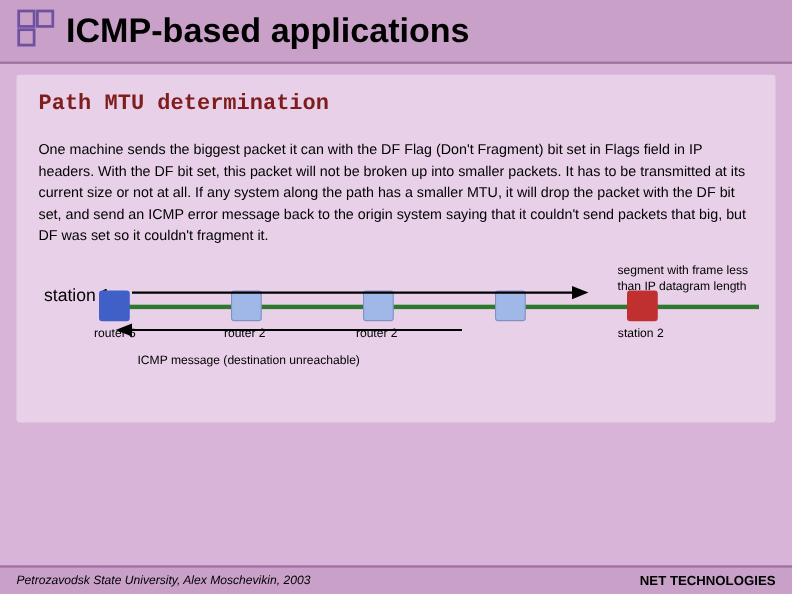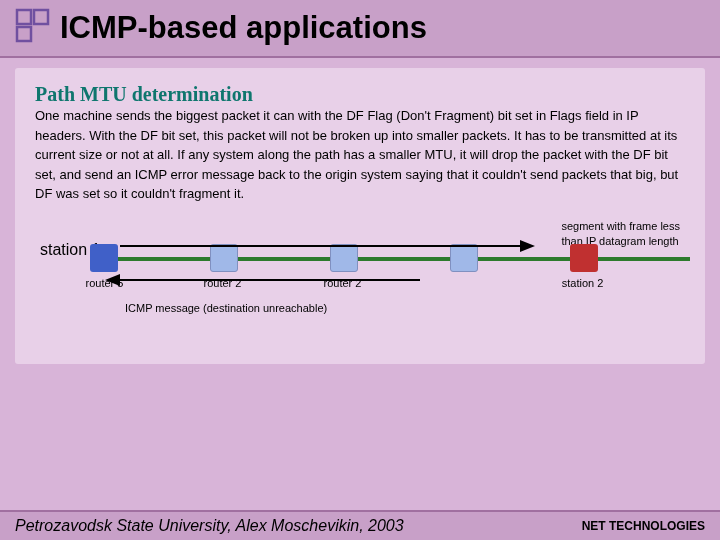--- a/index.html
+++ b/index.html
@@ -46,23 +46,23 @@
     .content-area {
       background: #e8d0e8;
       margin: 10px 15px;
       padding: 15px 20px;
       border-radius: 3px;
     }
 
     .subtitle {
       font-size: 20px;
       font-weight: bold;
-      color: #0f766e;
-      margin-bottom: 0;
-      font-family: Liberation Serif, serif;
+      color: #7f1d1d;
+      margin-bottom: 20px;
+      font-family: Liberation Mono, monospace;
     }
 
     .body-text {
       font-size: 13px;
       color: #000;
       line-height: 1.5;
       font-family: Arial, sans-serif;
       margin-bottom: 15px;
     }
 
@@ -170,21 +170,21 @@
       right: 0;
       background: #c8a0c8;
       padding: 5px 15px;
       display: flex;
       justify-content: space-between;
       align-items: center;
       border-top: 2px solid #a070a0;
     }
 
     .footer-left {
-      font-size: 16px;
+      font-size: 11px;
       color: #000;
       font-style: italic;
     }
 
     .footer-right {
       font-size: 12px;
       font-weight: bold;
       color: #000;
     }
   </style>

